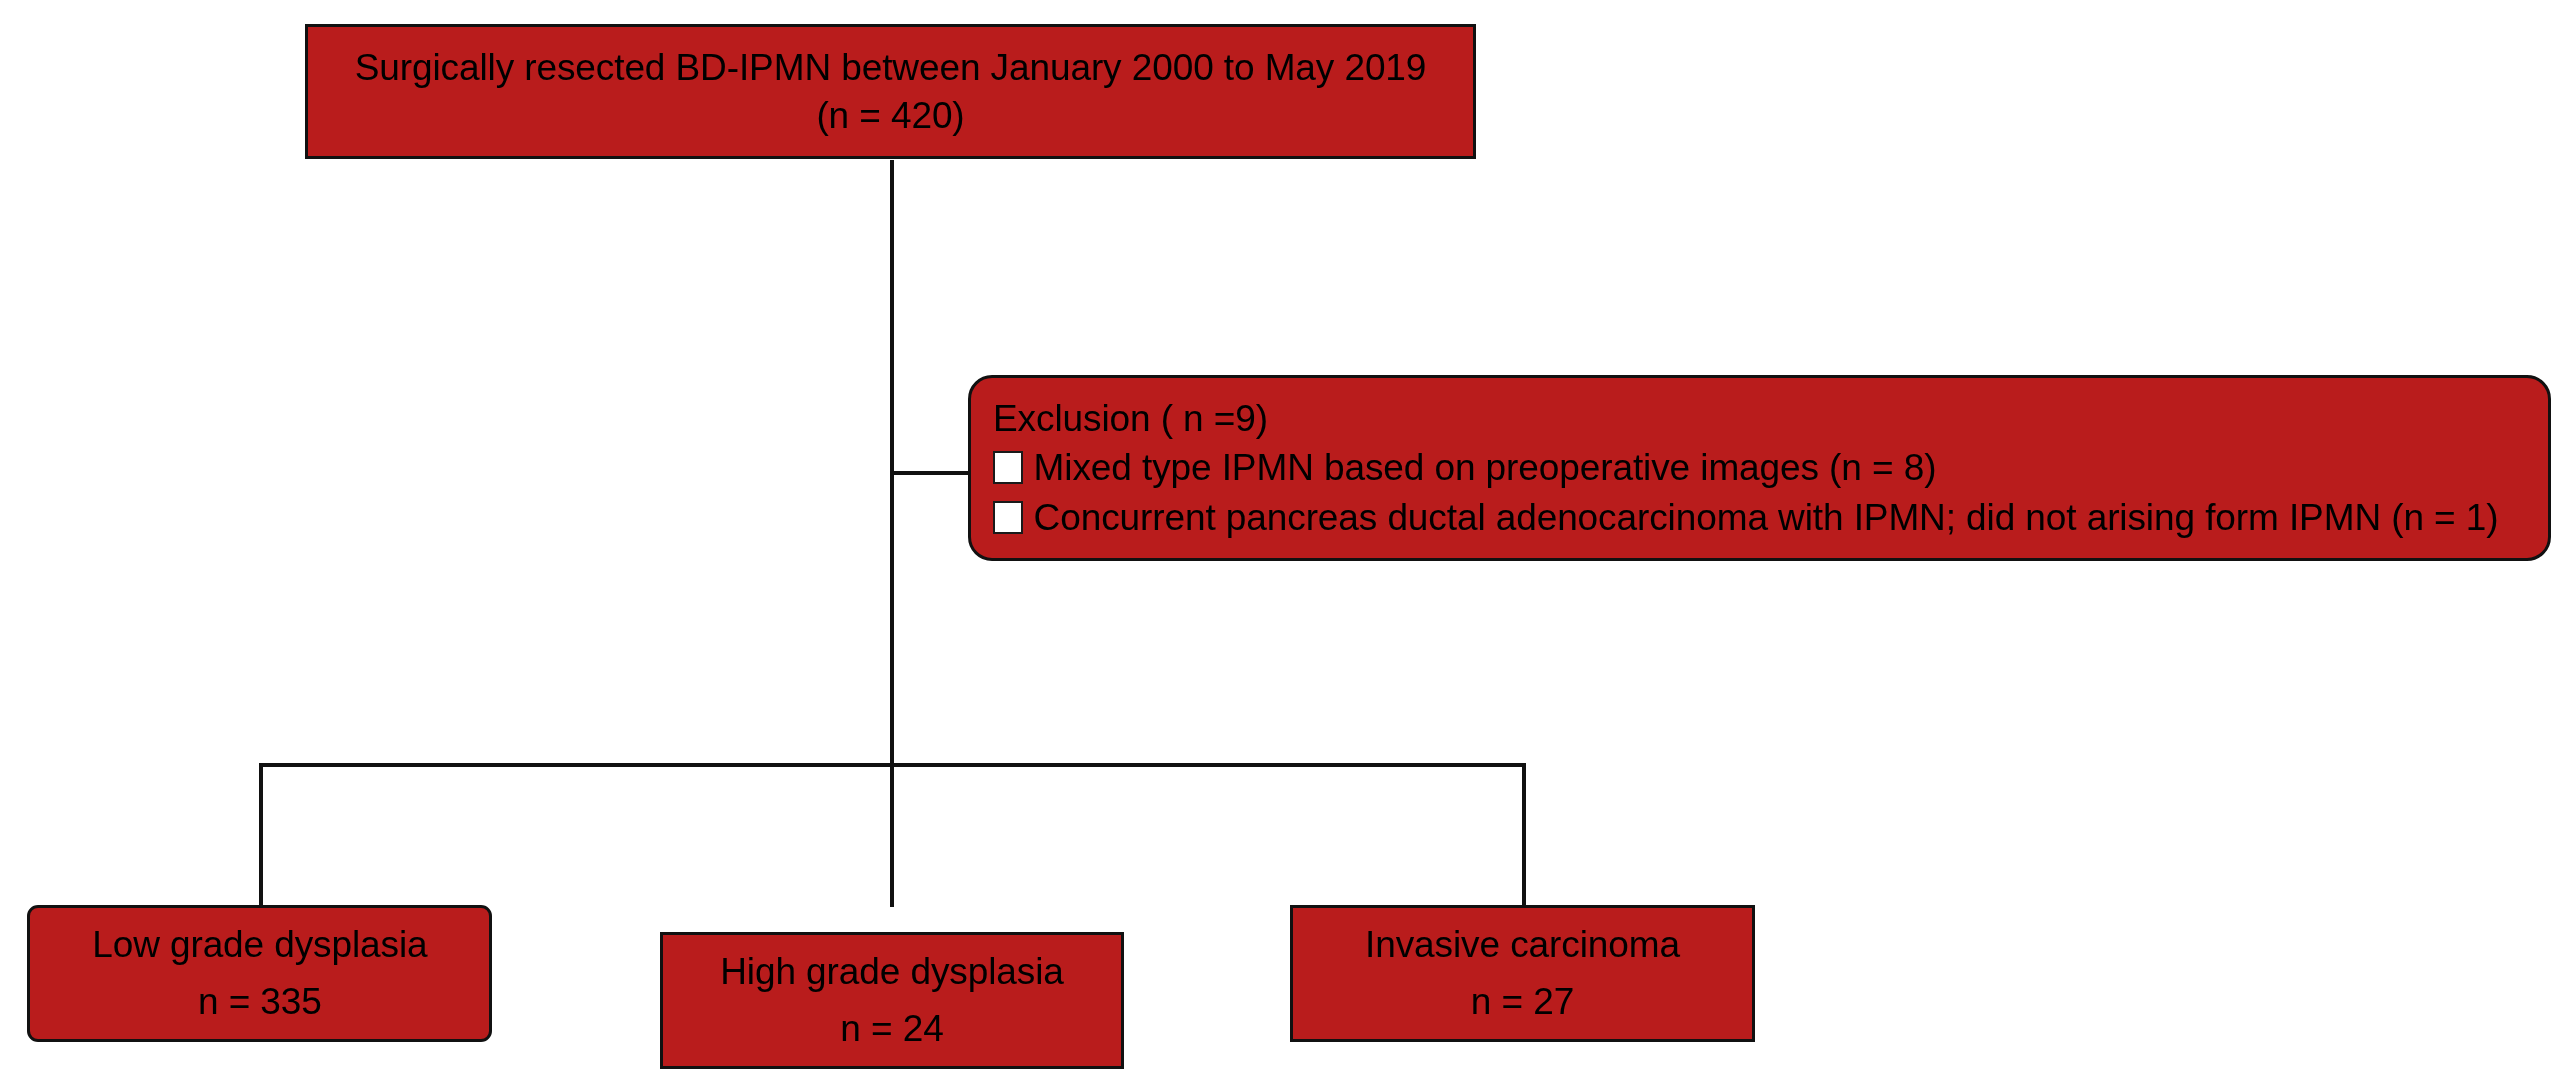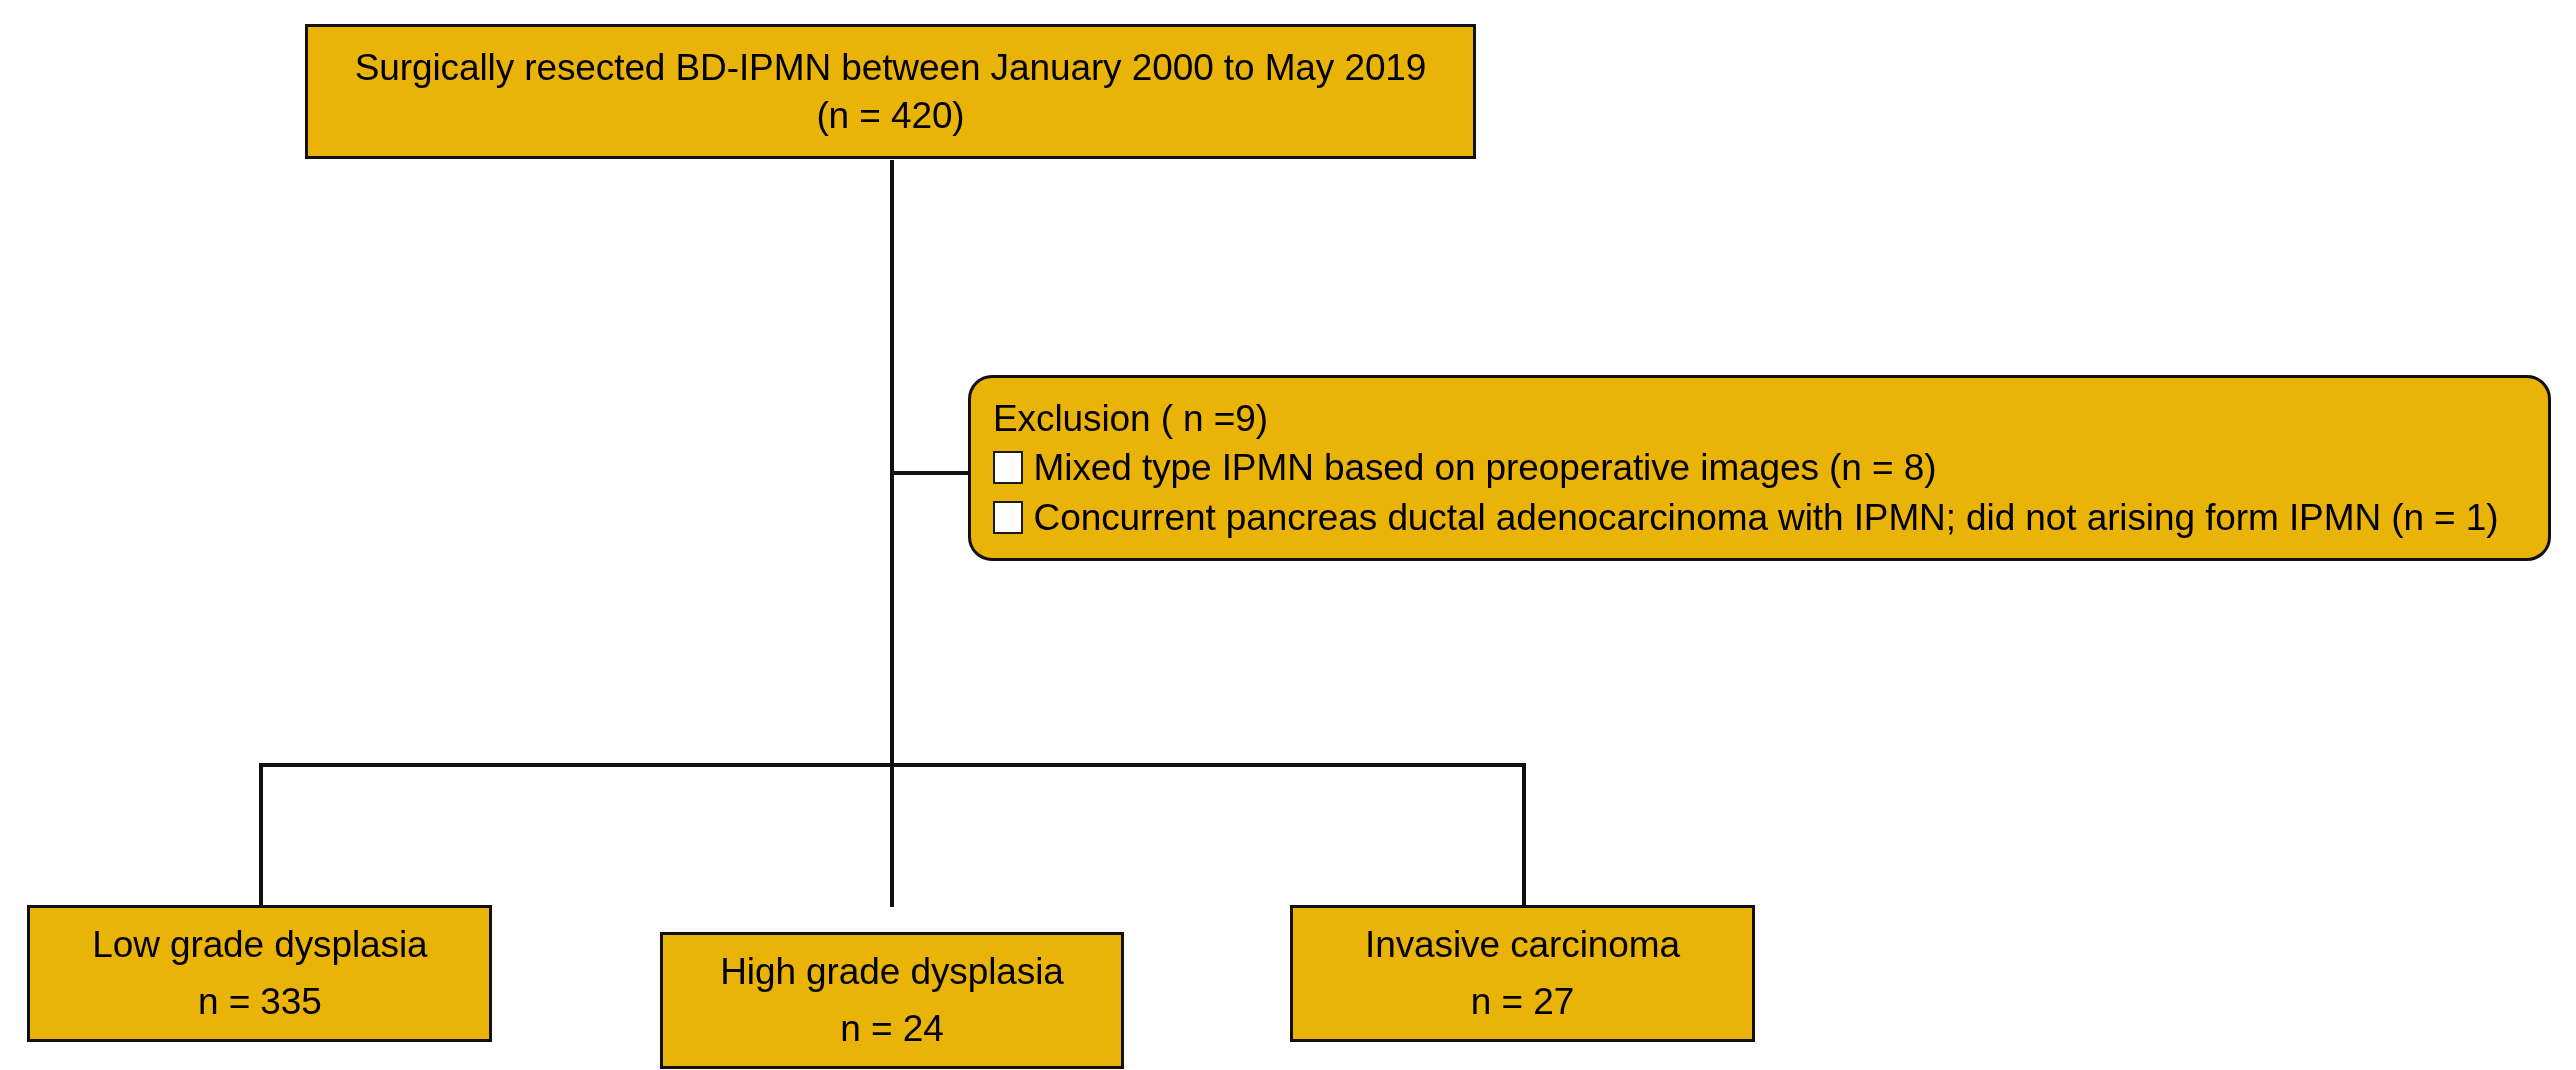--- a/index.html
+++ b/index.html
@@ -19,21 +19,21 @@
     height: 1070px;
     background: #ffffff;
     overflow: hidden;
   }
 
   
   .node-box {
     position: absolute;
     box-sizing: border-box;
     border: 3.7px solid #111111;
-    background: #eab308;
+    background: #b91c1c;
     display: flex;
     flex-direction: column;
     justify-content: center;
     align-items: center;
   }
 
   .node-box.align-left {
     align-items: flex-start;
     justify-content: center;
     border-radius: 24px;
@@ -75,21 +75,21 @@
   .checkbox-glyph {
     display: inline-block;
     width: 25.6px;
     height: 29px;
     border: 2.4px solid #1a1a1a;
     background: #ffffff;
     flex: 0 0 auto;
   }
 
   
-  #outcome-0 { left: 27.4px;   top: 905px; width: 465px;  height: 137px; }
+  #outcome-0 { left: 27.4px;   top: 905px; width: 465px;  height: 137px; border-radius: 11px; }
   #outcome-1 { left: 660px; top: 932px; width: 464px;  height: 137px; }
   #outcome-2 { left: 1290px; top: 905px; width: 465px;  height: 137px; }
   .outcome-box .node-line { font-size: 37px; line-height: 1.52; }
 
   
   .conn {
     position: absolute;
     background: #111111;
   }
   .conn-v { width: 4.3px; }

